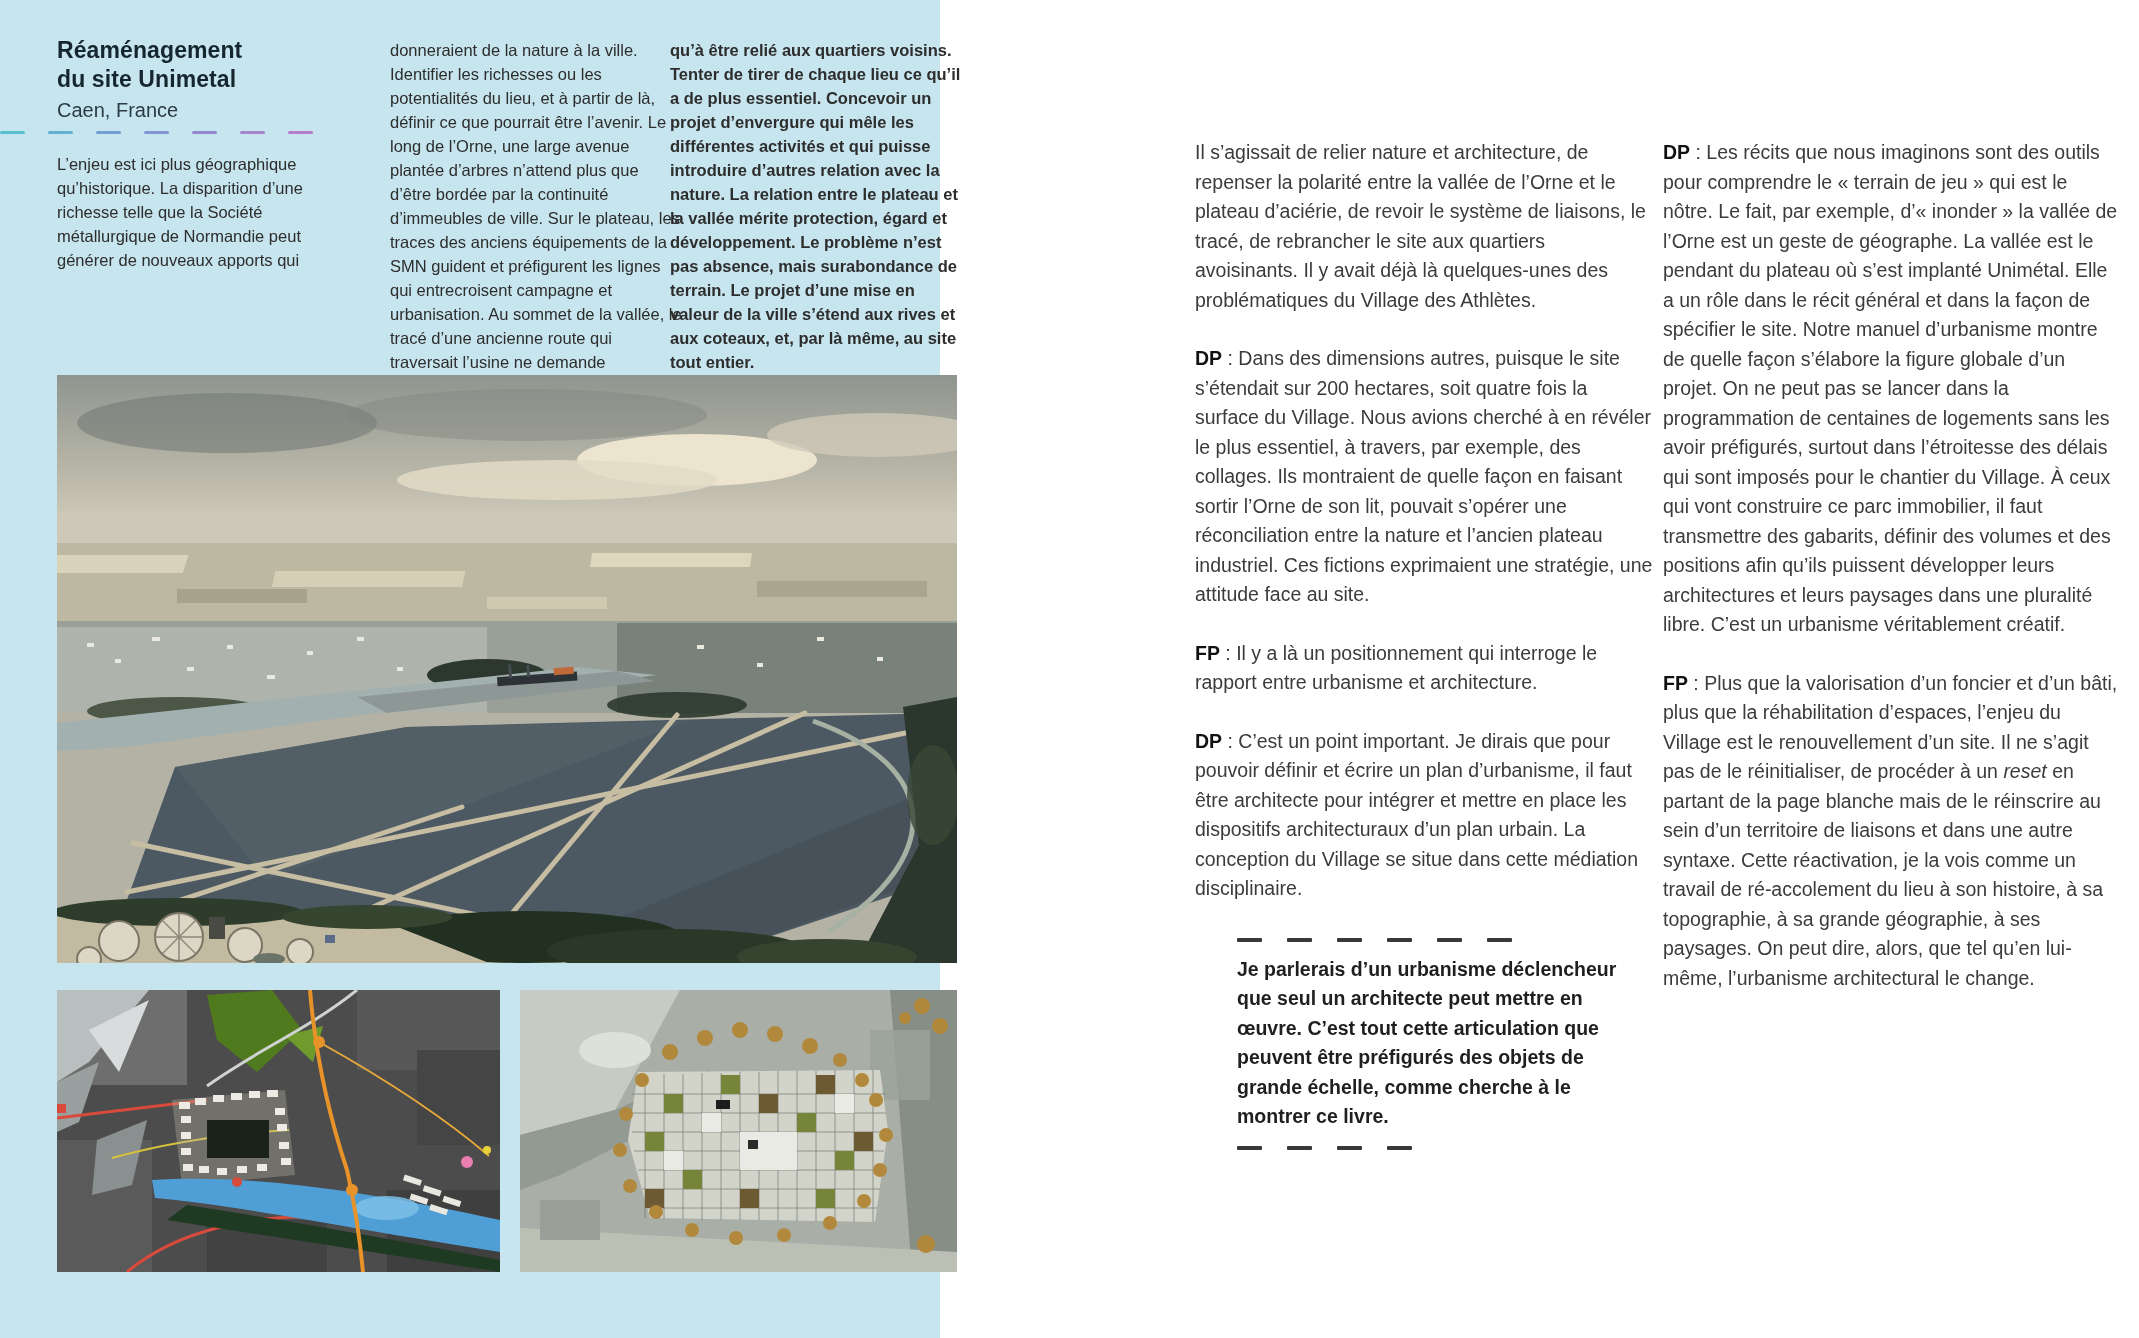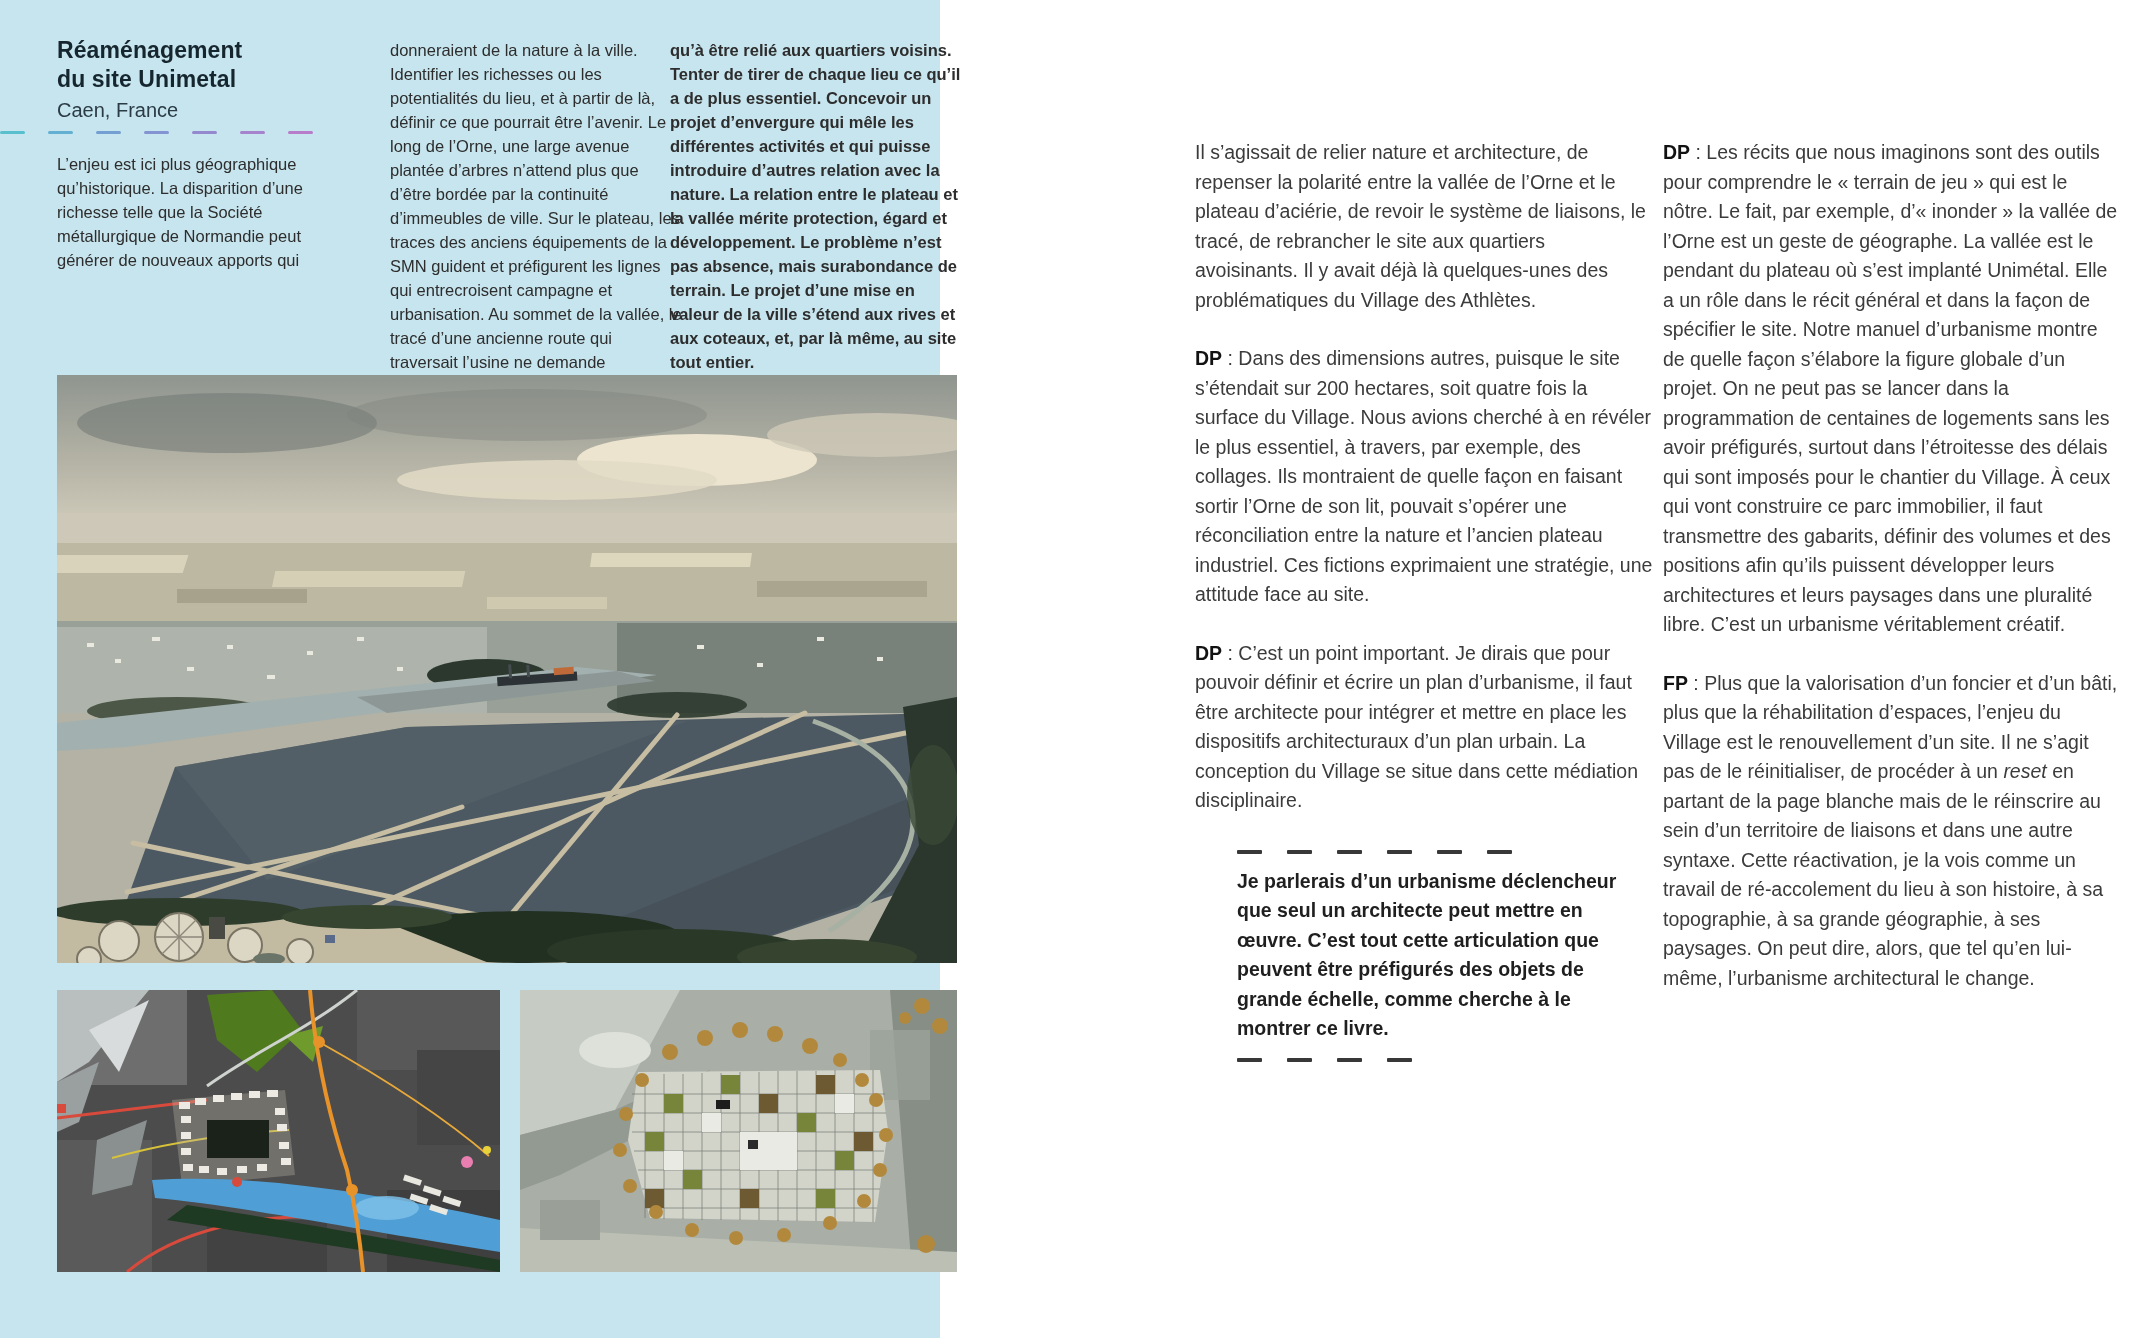--- a/index.html
+++ b/index.html
@@ -318,20 +318,21 @@
           <circle cx="406" cy="254" r="9"></circle>
         </g>
       </svg>
     </figure>
   </section>
 
   <section class="page-right">
     <div class="colA" id="colA">
         <p class="para"><span>Il s’agissait de relier nature et architecture, de repenser la polarité entre la vallée de l’Orne et le plateau d’aciérie, de revoir le système de liaisons, le tracé, de rebrancher le site aux quartiers avoisinants. Il y avait déjà là quelques-unes des problématiques du Village des Athlètes.</span></p>
         <p class="para"><strong>DP</strong> : <span>Dans des dimensions autres, puisque le site s’étendait sur 200 hectares, soit quatre fois la surface du Village. Nous avions cherché à en révéler le plus essentiel, à travers, par exemple, des collages. Ils montraient de quelle façon en faisant sortir l’Orne de son lit, pouvait s’opérer une réconciliation entre la nature et l’ancien plateau industriel. Ces fictions exprimaient une stratégie, une attitude face au site.</span></p>
+        <p class="para"><strong>FP</strong> : <span>Il y a là un positionnement qui interroge le rapport entre urbanisme et architecture.</span></p>
         <p class="para"><strong>DP</strong> : <span>C’est un point important. Je dirais que pour pouvoir définir et écrire un plan d’urbanisme, il faut être architecte pour intégrer et mettre en place les dispositifs architecturaux d’un plan urbain. La conception du Village se situe dans cette médiation disciplinaire.</span></p>
         <div class="quote">
           <div class="qd top">
             <i></i>
             <i></i>
             <i></i>
             <i></i>
             <i></i>
             <i></i>
           </div>

